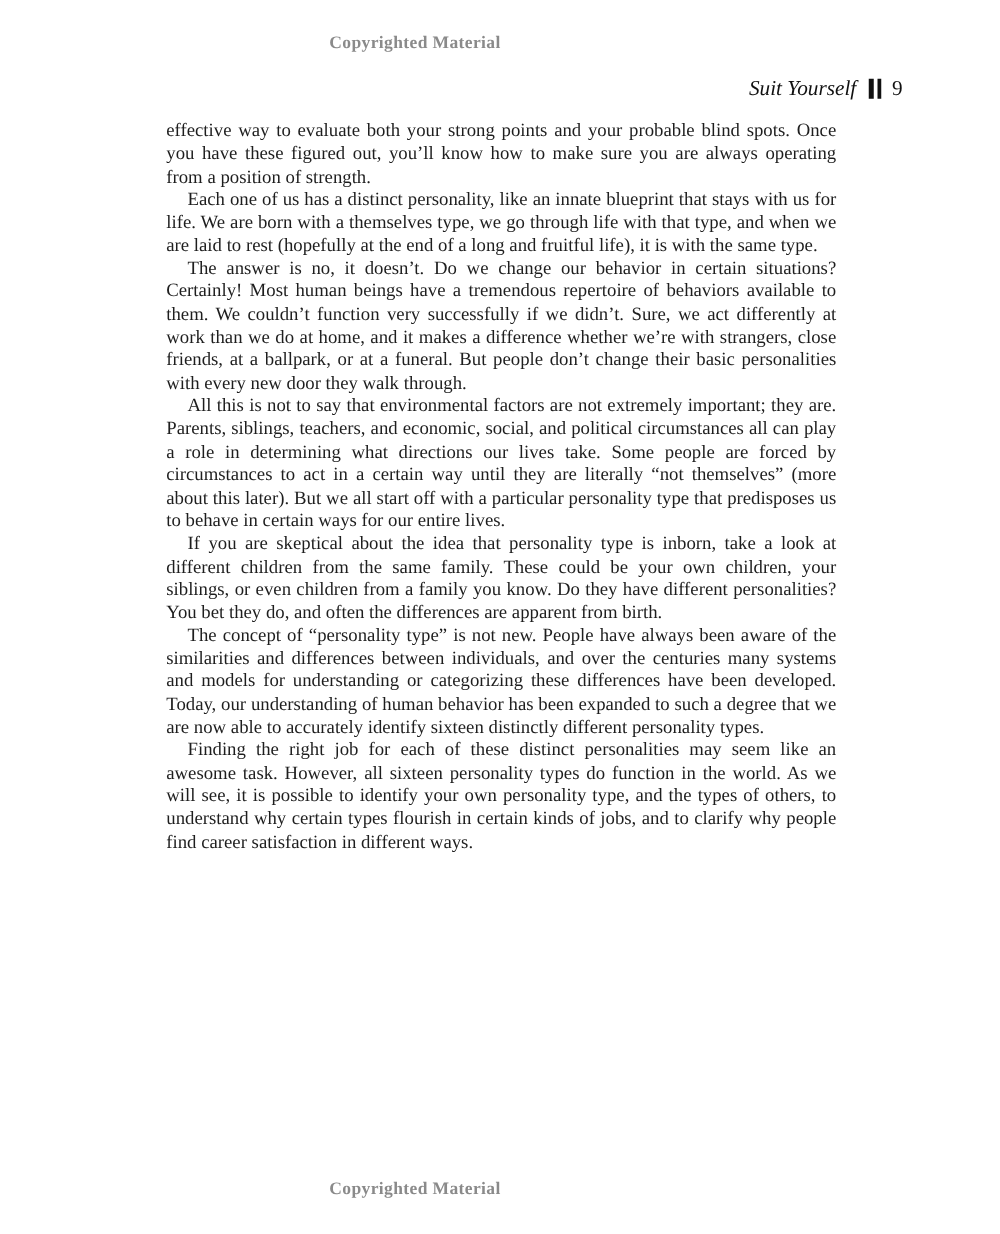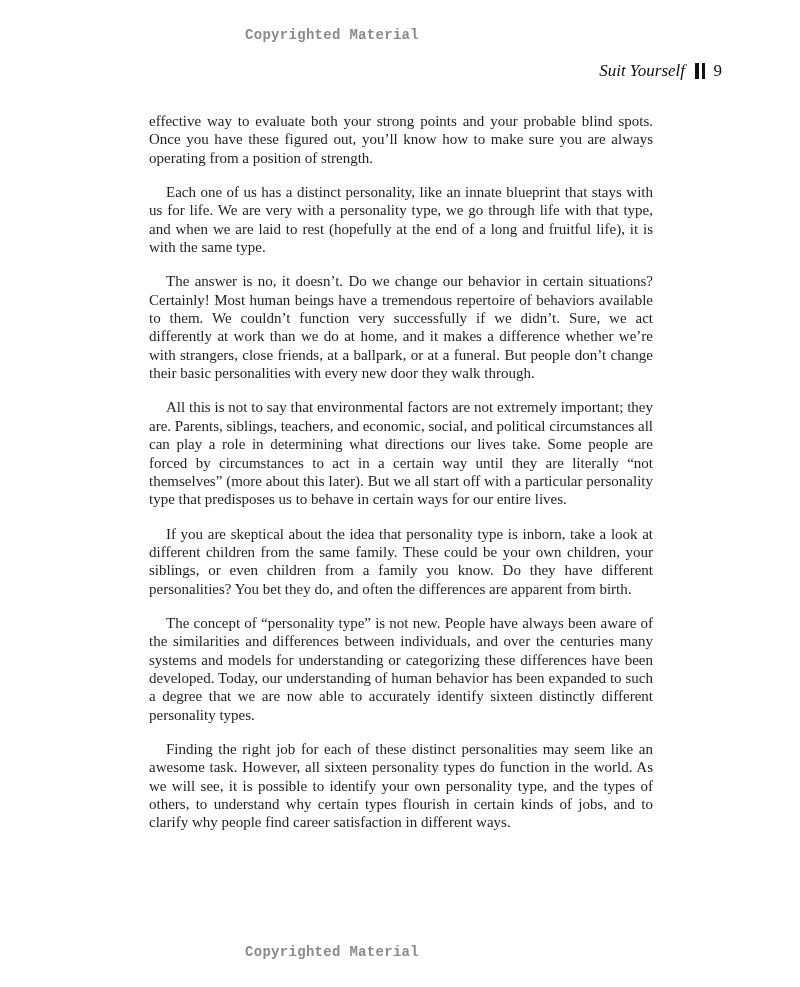--- a/index.html
+++ b/index.html
@@ -10,21 +10,21 @@
     position: relative;
     font-family: "Liberation Serif", serif;
     overflow: hidden;
   }
 
   .copyright-label {
     position: absolute;
     left: 0;
     width: 664px;
     text-align: center;
-    font-family: Liberation Mono, monospace;
+    font-family: Liberation Serif, serif;
     font-size: 14px;
     font-weight: 700;
     letter-spacing: 0.3px;
     color: #8a8a8a;
   }
   .copyright-label.top { top: 27px; }
   .copyright-label.bottom { top: 944px; }
 
   .running-header {
     position: absolute;
@@ -59,42 +59,42 @@
     position: absolute;
     left: 133px;
     top: 96px;
     width: 536px;
     color: #1e1e1e;
     font-size: 15px;
     line-height: 18.35px;
     text-align: justify;
   }
   .body-text p {
-    margin: 16px;
+    margin: 0;
     text-align: justify;
   }
   .body-text p.indent { text-indent: 17px; }
 </style>
 </head>
 <body>
 
 <div class="copyright-label top">Copyrighted Material</div>
 
 <div class="running-header">
   <span class="book-title">Suit Yourself</span>
   <span class="double-bar">
       <span class="bar-a"></span>
       <span class="bar-b"></span>
     </span>
   <span class="page-number">9</span>
 </div>
 
 <div class="body-text">
     <p>effective way to evaluate both your strong points and your probable blind spots. Once you have these figured out, you’ll know how to make sure you are always operating from a position of strength.</p>
-    <p class="indent">Each one of us has a distinct personality, like an innate blueprint that stays with us for life. We are very with a personality type, we go through life with that type, and when we are laid to rest (hopefully at the end of a long and fruitful life), it is with the same type.</p>
+    <p class="indent">Each one of us has a distinct personality, like an innate blueprint that stays with us for life. We are born with a themselves type, we go through life with that type, and when we are laid to rest (hopefully at the end of a long and fruitful life), it is with the same type.</p>
     <p class="indent">The answer is no, it doesn’t. Do we change our behavior in certain situations? Certainly! Most human beings have a tremendous repertoire of behaviors available to them. We couldn’t function very successfully if we didn’t. Sure, we act differently at work than we do at home, and it makes a difference whether we’re with strangers, close friends, at a ballpark, or at a funeral. But people don’t change their basic personalities with every new door they walk through.</p>
     <p class="indent">All this is not to say that environmental factors are not extremely important; they are. Parents, siblings, teachers, and economic, social, and political circumstances all can play a role in determining what directions our lives take. Some people are forced by circumstances to act in a certain way until they are literally “not themselves” (more about this later). But we all start off with a particular personality type that predisposes us to behave in certain ways for our entire lives.</p>
     <p class="indent">If you are skeptical about the idea that personality type is inborn, take a look at different children from the same family. These could be your own children, your siblings, or even children from a family you know. Do they have different personalities? You bet they do, and often the differences are apparent from birth.</p>
     <p class="indent">The concept of “personality type” is not new. People have always been aware of the similarities and differences between individuals, and over the centuries many systems and models for understanding or categorizing these differences have been developed. Today, our understanding of human behavior has been expanded to such a degree that we are now able to accurately identify sixteen distinctly different personality types.</p>
     <p class="indent">Finding the right job for each of these distinct personalities may seem like an awesome task. However, all sixteen personality types do function in the world. As we will see, it is possible to identify your own personality type, and the types of others, to understand why certain types flourish in certain kinds of jobs, and to clarify why people find career satisfaction in different ways.</p>
   </div>
 
 <div class="copyright-label bottom">Copyrighted Material</div>
 
 </body></html>

